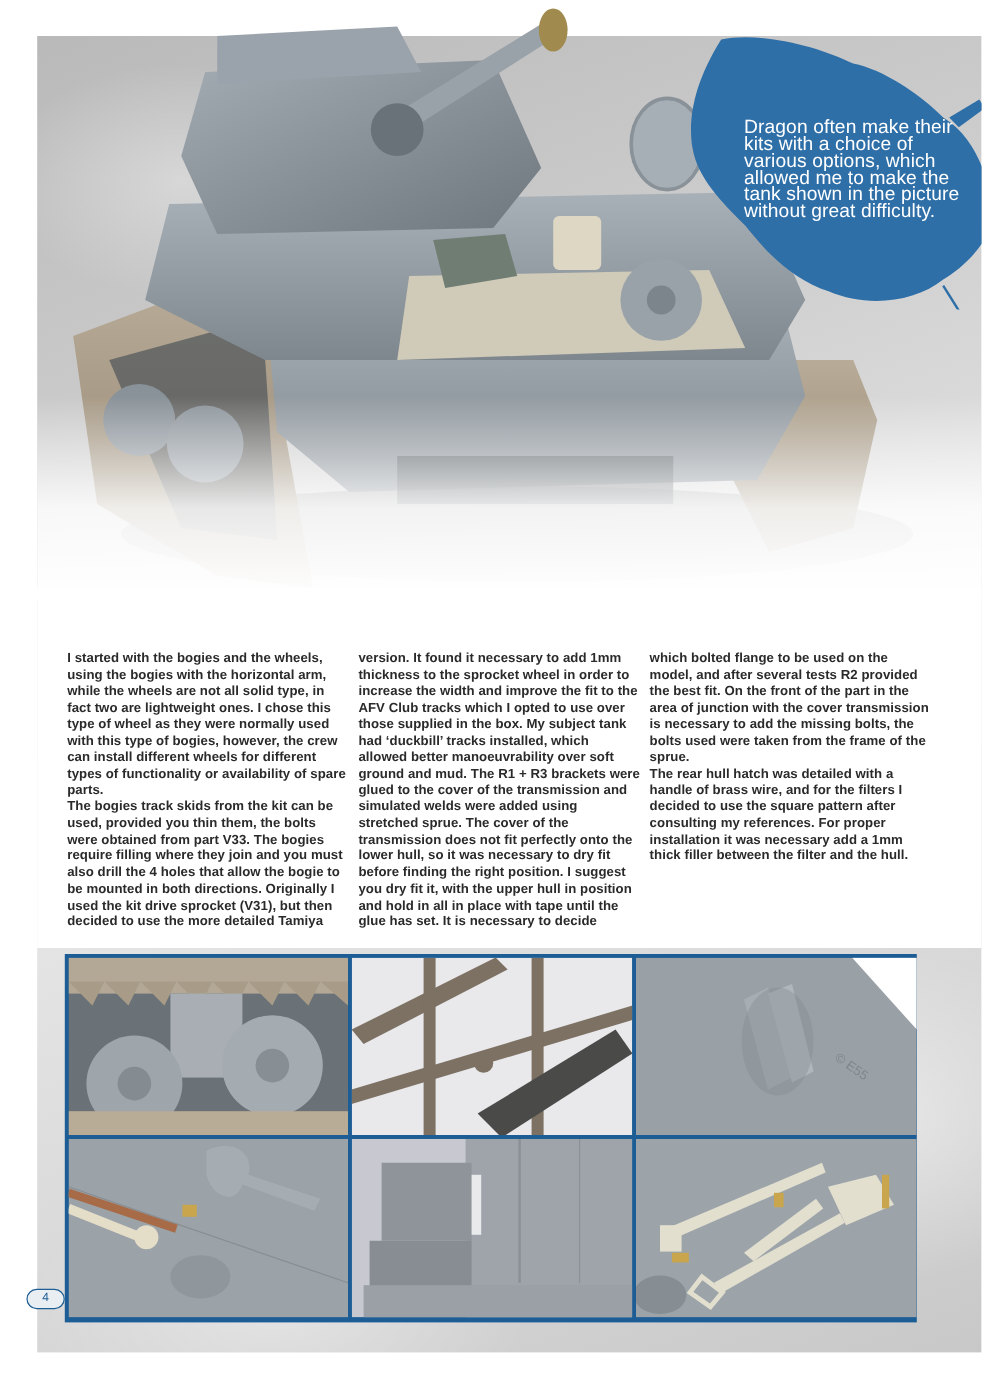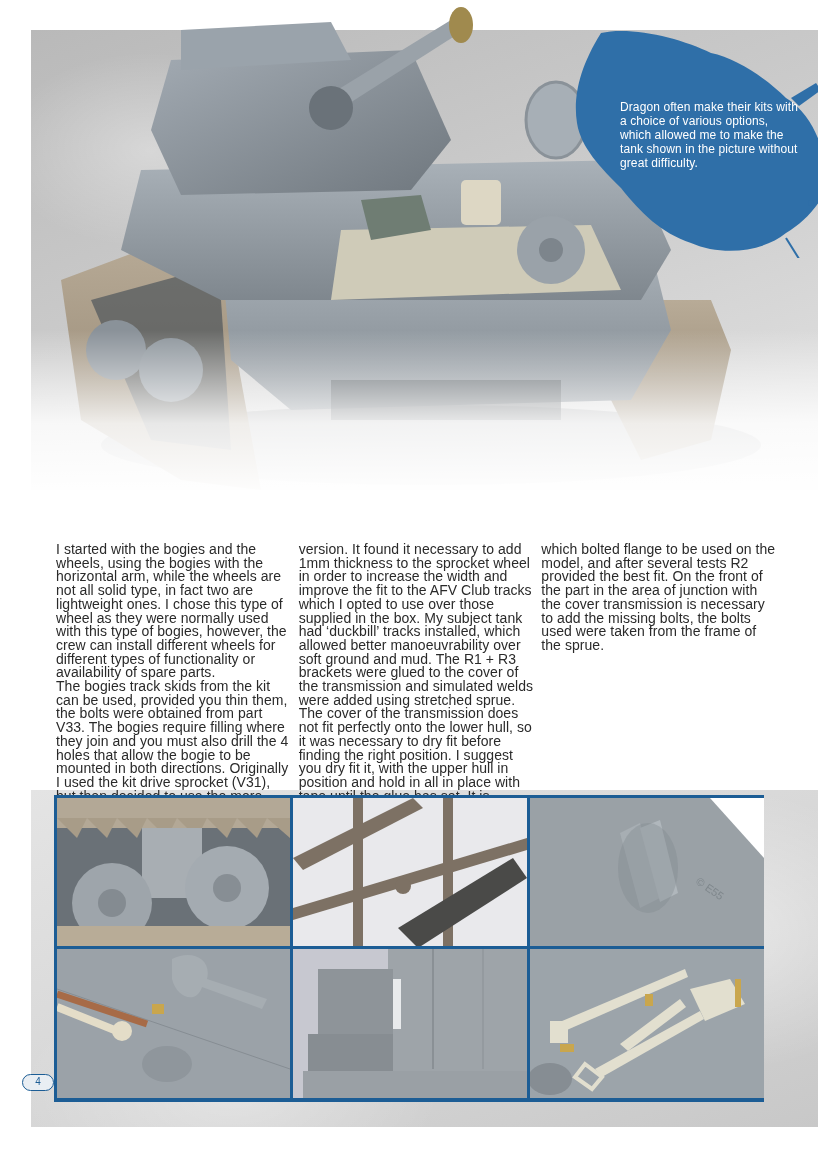--- a/index.html
+++ b/index.html
@@ -25,35 +25,35 @@
       background: linear-gradient(to bottom, rgba(255,255,255,0) 0%, rgba(255,255,255,0.85) 55%, #ffffff 100%);
     }
 
     
     .splash {
       position: absolute; left: 540px; top: 28px; width: 270px; height: 230px;
     }
 
     .caption {
       position: absolute; left: 589px; top: 100px; width: 180px;
-      color: #ffffff; font-size: 12px; line-height: 14px; letter-spacing: 0.1px;
+      color: #ffffff; font-size: 16px; line-height: 14px; letter-spacing: 0.1px;
     }
 
     
     .tank { position: absolute; left: 0; top: 0; width: 787px; height: 500px; }
 
     
     .text-band {
       position: absolute; left: 31px; top: 490px; width: 787px; height: 300px; background: #ffffff;
     }
     .columns {
       position: absolute; left: 56px; top: 543px; width: 720px; display: flex; gap: 8px;
     }
     .col {
-      width: 236px; font-size: 14px; line-height: 13.7px; color: #2a2a2a; letter-spacing: 0.05px;
+      width: 236px; font-size: 11px; line-height: 13.7px; color: #2a2a2a; letter-spacing: 0.05px; font-weight: bold;
     }
     .col p { margin: 0; }
 
     
     .grid {
       position: absolute; left: 54px; top: 795px; width: 710px; height: 307px;
       background: #1c5d95; padding: 3px;
       display: grid; grid-template-columns: 233px 234px 234px; grid-template-rows: 148px 149px; gap: 3px;
     }
     .cell { position: relative; overflow: hidden; }
@@ -136,20 +136,21 @@
 <div class="columns">
   <div class="col">
     <p>I started with the bogies and the wheels, using the bogies with the horizontal arm, while the wheels are not all solid type, in fact two are lightweight ones. I chose this type of wheel as they were normally used with this type of bogies, however, the crew can install different wheels for different types of functionality or availability of spare parts.</p>
     <p>The bogies track skids from the kit can be used, provided you thin them, the bolts were obtained from part V33. The bogies require filling where they join and you must also drill the 4 holes that allow the bogie to be mounted in both directions. Originally I used the kit drive sprocket (V31), but then decided to use the more detailed Tamiya</p>
   </div>
   <div class="col">
     <p>version. It found it necessary to add 1mm thickness to the sprocket wheel in order to increase the width and improve the fit to the AFV Club tracks which I opted to use over those supplied in the box. My subject tank had ‘duckbill’ tracks installed, which allowed better manoeuvrability over soft ground and mud. The R1 + R3 brackets were glued to the cover of the transmission and simulated welds were added using stretched sprue. The cover of the transmission does not fit perfectly onto the lower hull, so it was necessary to dry fit before finding the right position. I suggest you dry fit it, with the upper hull in position and hold in all in place with tape until the glue has set. It is necessary to decide</p>
   </div>
   <div class="col">
     <p>which bolted flange to be used on the model, and after several tests R2 provided the best fit. On the front of the part in the area of junction with the cover transmission is necessary to add the missing bolts, the bolts used were taken from the frame of the sprue.</p>
+    <p>The rear hull hatch was detailed with a handle of brass wire, and for the filters I decided to use the square pattern after consulting my references. For proper installation it was necessary add a 1mm thick filler between the filter and the hull.</p>
   </div>
 </div>
 
 <div class="grid">
   <div class="cell">
     <svg viewBox="0 0 233 148" preserveAspectRatio="none">
       <rect width="233" height="148" fill="#6a7177"></rect>
       <rect width="233" height="30" fill="#b3a896"></rect>
       <path d="M0 20 L20 40 L30 20 L50 40 L60 20 L80 40 L90 20 L110 40 L120 20 L140 40 L150 20 L170 40 L180 20 L200 40 L210 20 L233 40 L233 20 L0 20Z" fill="#a89c88"></path>
       <rect x="85" y="30" width="60" height="70" fill="#a8aeb3"></rect>

